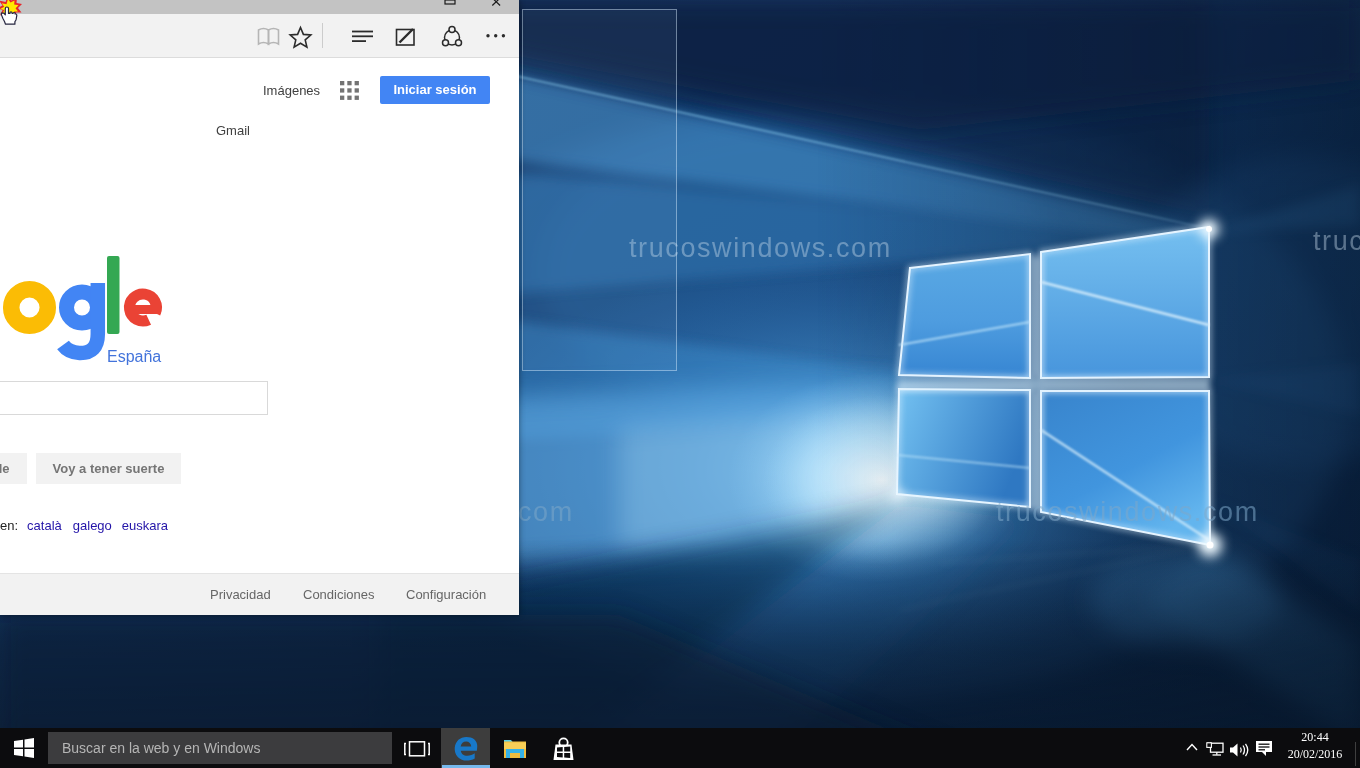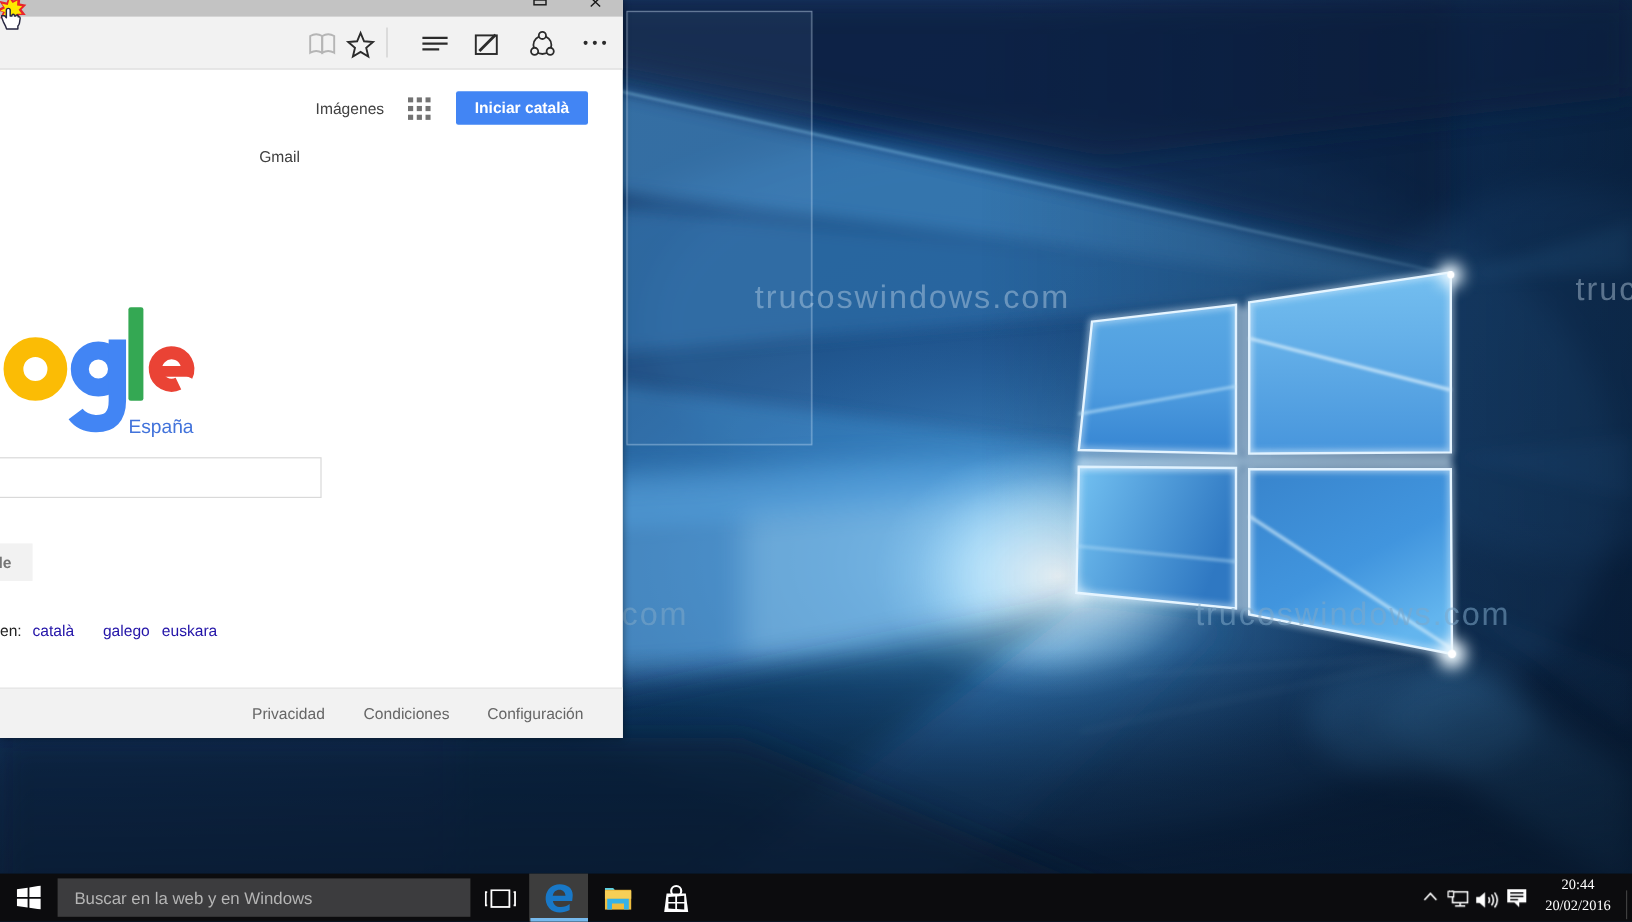--- a/index.html
+++ b/index.html
@@ -254,38 +254,39 @@
           <rect x="0" y="0" width="4.3" height="4.3"></rect>
           <rect x="7.3" y="0" width="4.3" height="4.3"></rect>
           <rect x="14.6" y="0" width="4.3" height="4.3"></rect>
           <rect x="0" y="7.3" width="4.3" height="4.3"></rect>
           <rect x="7.3" y="7.3" width="4.3" height="4.3"></rect>
           <rect x="14.6" y="7.3" width="4.3" height="4.3"></rect>
           <rect x="0" y="14.6" width="4.3" height="4.3"></rect>
           <rect x="7.3" y="14.6" width="4.3" height="4.3"></rect>
           <rect x="14.6" y="14.6" width="4.3" height="4.3"></rect>
       </svg>
-      <div id="signin">Iniciar català</div>
+      <div id="signin">Iniciar sesión</div>
 
       <svg id="glogo" style="position:absolute;left:0;top:240px" width="200" height="135" viewBox="0 0 200 135">
 
         <circle cx="29.5" cy="67.5" r="18.3" fill="none" stroke="#fbbc05" stroke-width="16.5"></circle>
 
         <circle cx="82" cy="67.5" r="15.5" fill="none" stroke="#4285f4" stroke-width="15"></circle>
         <path d="M97.8 43 L97.8 94 Q97.8 113.5 79.5 113 Q68.5 112.5 63 105" fill="none" stroke="#4285f4" stroke-width="14.5"></path>
 
         <rect x="107" y="16" width="12.5" height="78" rx="2" fill="#34a853"></rect>
 
         <path d="M155.2 73.2 A 13.5 13.5 0 1 0 148.7 79.7" fill="none" stroke="#ea4335" stroke-width="11"></path>
         <line x1="126" y1="69.5" x2="160.5" y2="69.5" stroke="#ea4335" stroke-width="9"></line>
       </svg>
       <div id="espana">España</div>
       <div id="sbox"></div>
       <div class="gbtn" id="btn1">Buscar con Google</div>
-      <div id="langs">en:<a style="margin-left:9px">català</a><a style="margin-left:24px">galego</a><a style="margin-left:10px">euskara</a></div>
+      <div class="gbtn" id="btn2">Voy a tener suerte</div>
+      <div id="langs">en:<a style="margin-left:9px">català</a><a style="margin-left:11px">galego</a><a style="margin-left:10px">euskara</a></div>
       <div id="gfoot">
         <span style="left:210px">Privacidad</span>
         <span style="left:303px">Condiciones</span>
         <span style="left:406px">Configuración</span>
       </div>
     </div>
   </div>
 
   <svg id="cursor" style="position:absolute;left:0;top:0" width="34" height="34" viewBox="0 0 34 34">
     <path d="M8 -4 L11.5 0.5 L17 -2.5 L16.5 3 L22 4 L18 8 L21.5 12.5 L16 12.5 L16.5 18 L11.5 14.5 L8 19 L6 13.5 L0 15.5 L2.5 10 L-3 8.5 L2.5 5.5 L-1 0.5 L5.5 2 Z" fill="#e8252b"></path>

